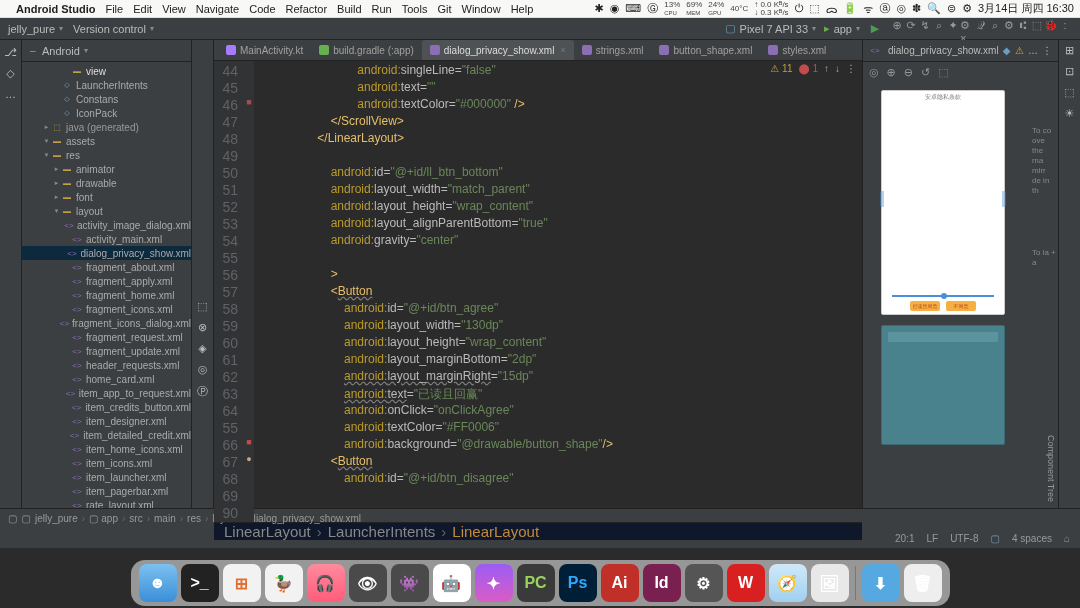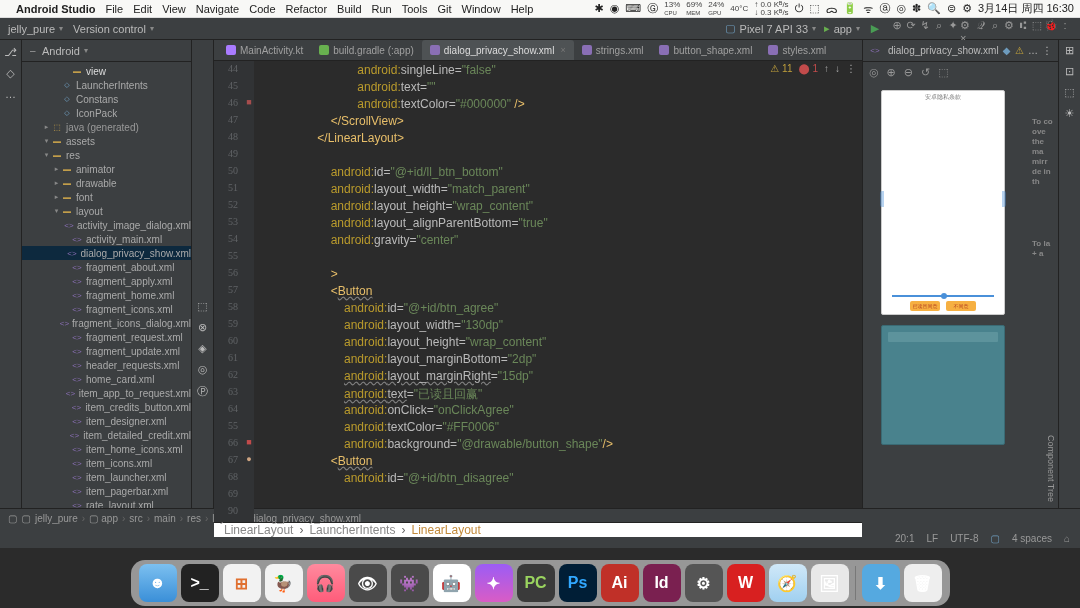--- a/index.html
+++ b/index.html
@@ -49,40 +49,40 @@
 .tab { height:20px; padding:0 8px; display:flex; align-items:center; gap:4px; font-size:10px; color:#a0a0a0; border-top-left-radius:3px; border-top-right-radius:3px; }
 .tab.act { background:#4e5254; color:#ddd; }
 .tab-x { font-size:9px; color:#777; margin-left:2px; }
 .tab-ico { width:10px; height:10px; border-radius:2px; }
 .ti-kt { background:#a97bff; }
 .ti-gr { background:#68b04f; }
 .ti-xml { background:#8a6fb5; }
 
 .ed-body { flex:1; display:flex; position:relative; }
 .ln { width:30px; background:#313335; text-align:right; padding-right:6px; padding-top:2px; }
-.ln div { height:17px; font-size:10px; color:#606366; font-family:Liberation Serif, serif; }
+.ln div { height:17px; font-size:14px; color:#606366; font-family:Liberation Sans, sans-serif; }
 .marks { width:10px; background:#313335; padding-top:2px; }
 .marks div { height:17px; font-size:9px; text-align:center; }
 .code { flex:1; padding-top:2px; padding-left:50px; font-family:Menlo,monospace; font-size:12px; position:relative; }
 .code .row { height:17px; white-space:pre; }
 .tok-tag { color:#e8bf6a; }
 .tok-ns { color:#ba9b2c; }
 .tok-attr { color:#bababa; }
 .tok-str { color:#6a8759; }
 .tok-punc { color:#bababa; }
 .tok-warn { text-decoration-line:underline; text-decoration-style:wavy; text-decoration-color:#808080; }
 .ed-badge { position:absolute; top:2px; right:6px; font-size:10px; color:#aaa; display:flex; gap:6px; align-items:center; }
 .ed-badge .wc { color:#bf9f3b; }
-.crumb-bot { height:20px; background:#ffffff; border-top:1px solid #222; display:flex; align-items:center; gap:6px; padding:0 10px; font-size:12px; color:#888; }
+.crumb-bot { height:20px; background:#0f172a; border-top:1px solid #222; display:flex; align-items:center; gap:6px; padding:0 10px; font-size:15px; color:#888; }
 .crumb-bot span.act { color:#c28a3b; }
 .prev { width:196px; background:#3c3f41; border-left:1px solid #222; display:flex; flex-direction:column; }
 .prev-head { height:22px; border-bottom:1px solid #222; display:flex; align-items:center; padding:0 6px; font-size:10px; color:#bbb; justify-content:space-between; }
 .prev-tools { height:20px; display:flex; align-items:center; gap:8px; padding:0 6px; color:#999; font-size:11px; }
 .prev-body { flex:1; display:flex; flex-direction:column; gap:10px; padding:8px 14px; position:relative; }
-.pv-txt { position:absolute; right:2px; top:35px; width:24px; font-size:8px; color:#888; line-height:10px;font-weight:bold; }
+.pv-txt { position:absolute; right:2px; top:44px; width:24px; font-size:8px; color:#888; line-height:10px; }
 .phone { width:124px; height:225px; background:#fff; border:1px solid #ccc; border-radius:2px; position:relative; margin-left:4px; }
 .phone .pt { font-size:6px; text-align:center; color:#777; margin-top:2px; }
 .phone .bt { position:absolute; bottom:3px; left:0; right:0; display:flex; justify-content:center; gap:6px; }
 .phone .btn { width:30px; height:10px; background:#f6b042; border-radius:2px; font-size:5px; color:#b54020; display:flex; align-items:center; justify-content:center; }
 .phone .sld { position:absolute; bottom:17px; left:10px; right:10px; height:2px; background:#4a90d9; }
 .phone .sld::after { content:''; width:6px; height:6px; border-radius:50%; background:#4a90d9; position:absolute; left:48%; top:-2px; }
 .phone .hnd { position:absolute; width:4px; height:16px; background:#4a90d9; opacity:.4; }
 .phone .hnd.l { left:-2px; top:100px; border-radius:2px 0 0 2px;}
 .phone .hnd.r { right:-2px; top:100px; border-radius:0 2px 2px 0;}
 .pcard { width:124px; height:120px; background:#49828d; margin-left:4px; border-radius:2px; border:1px solid #3a6a74; position:relative; }

